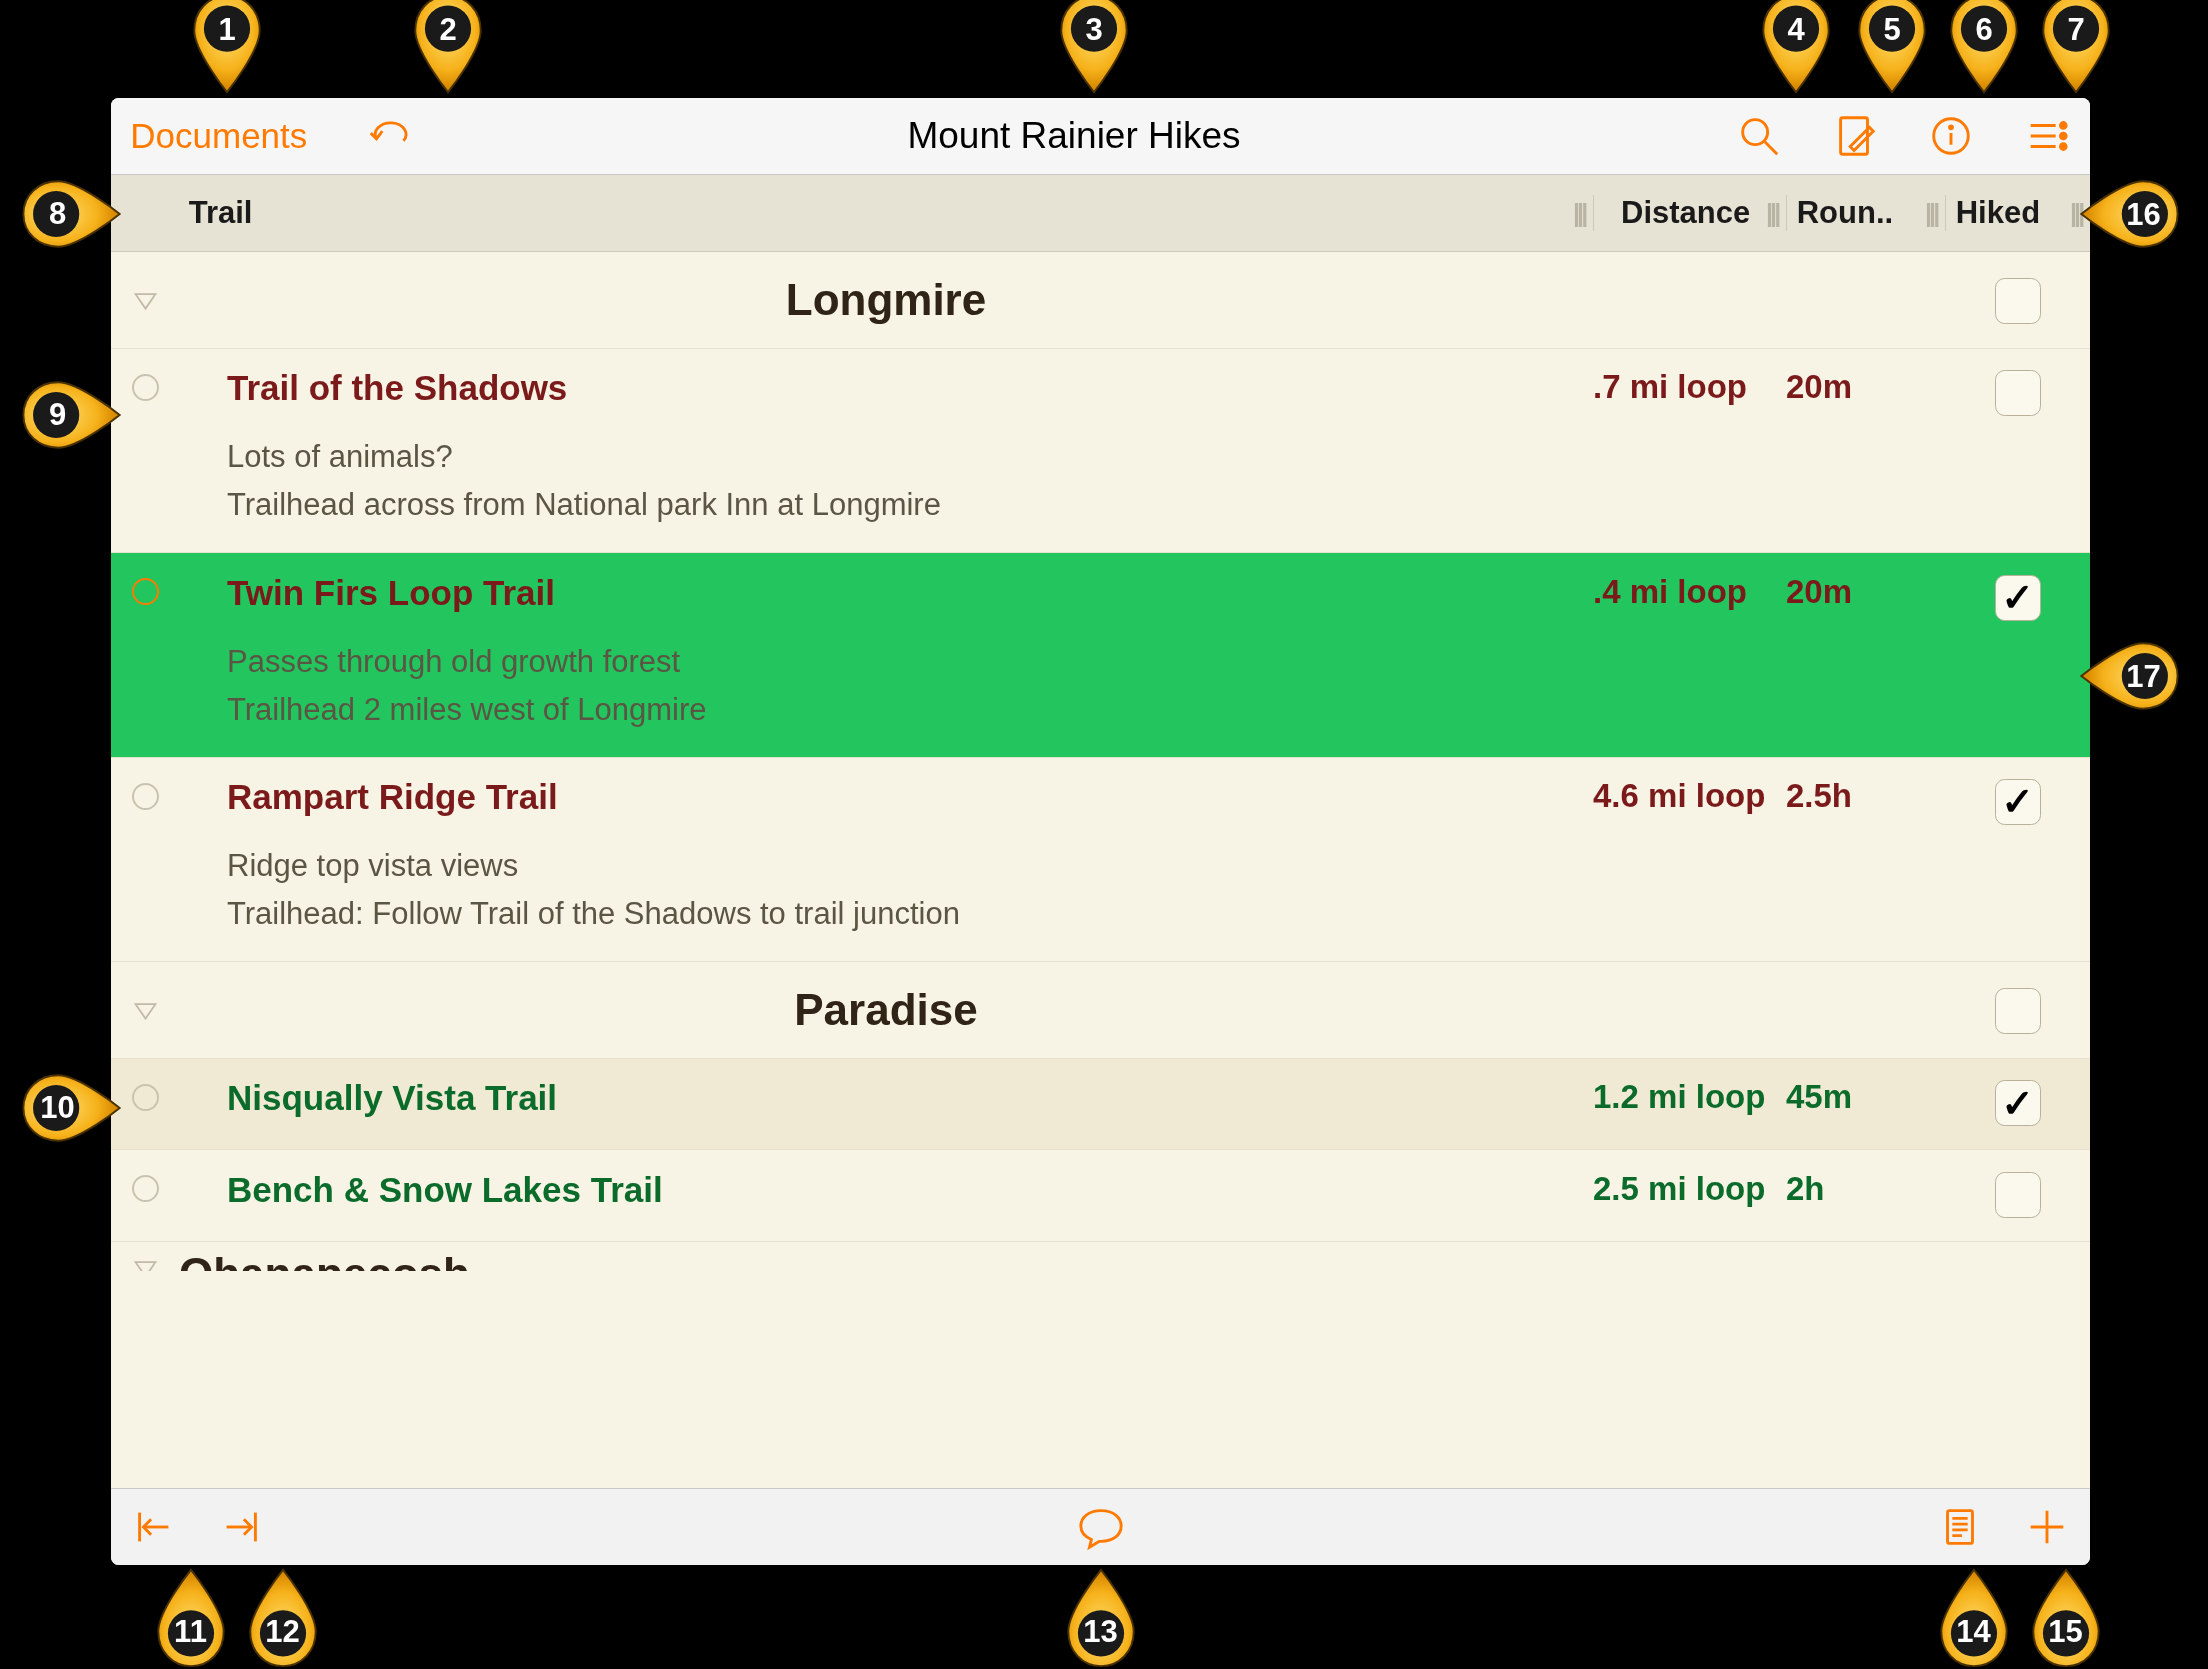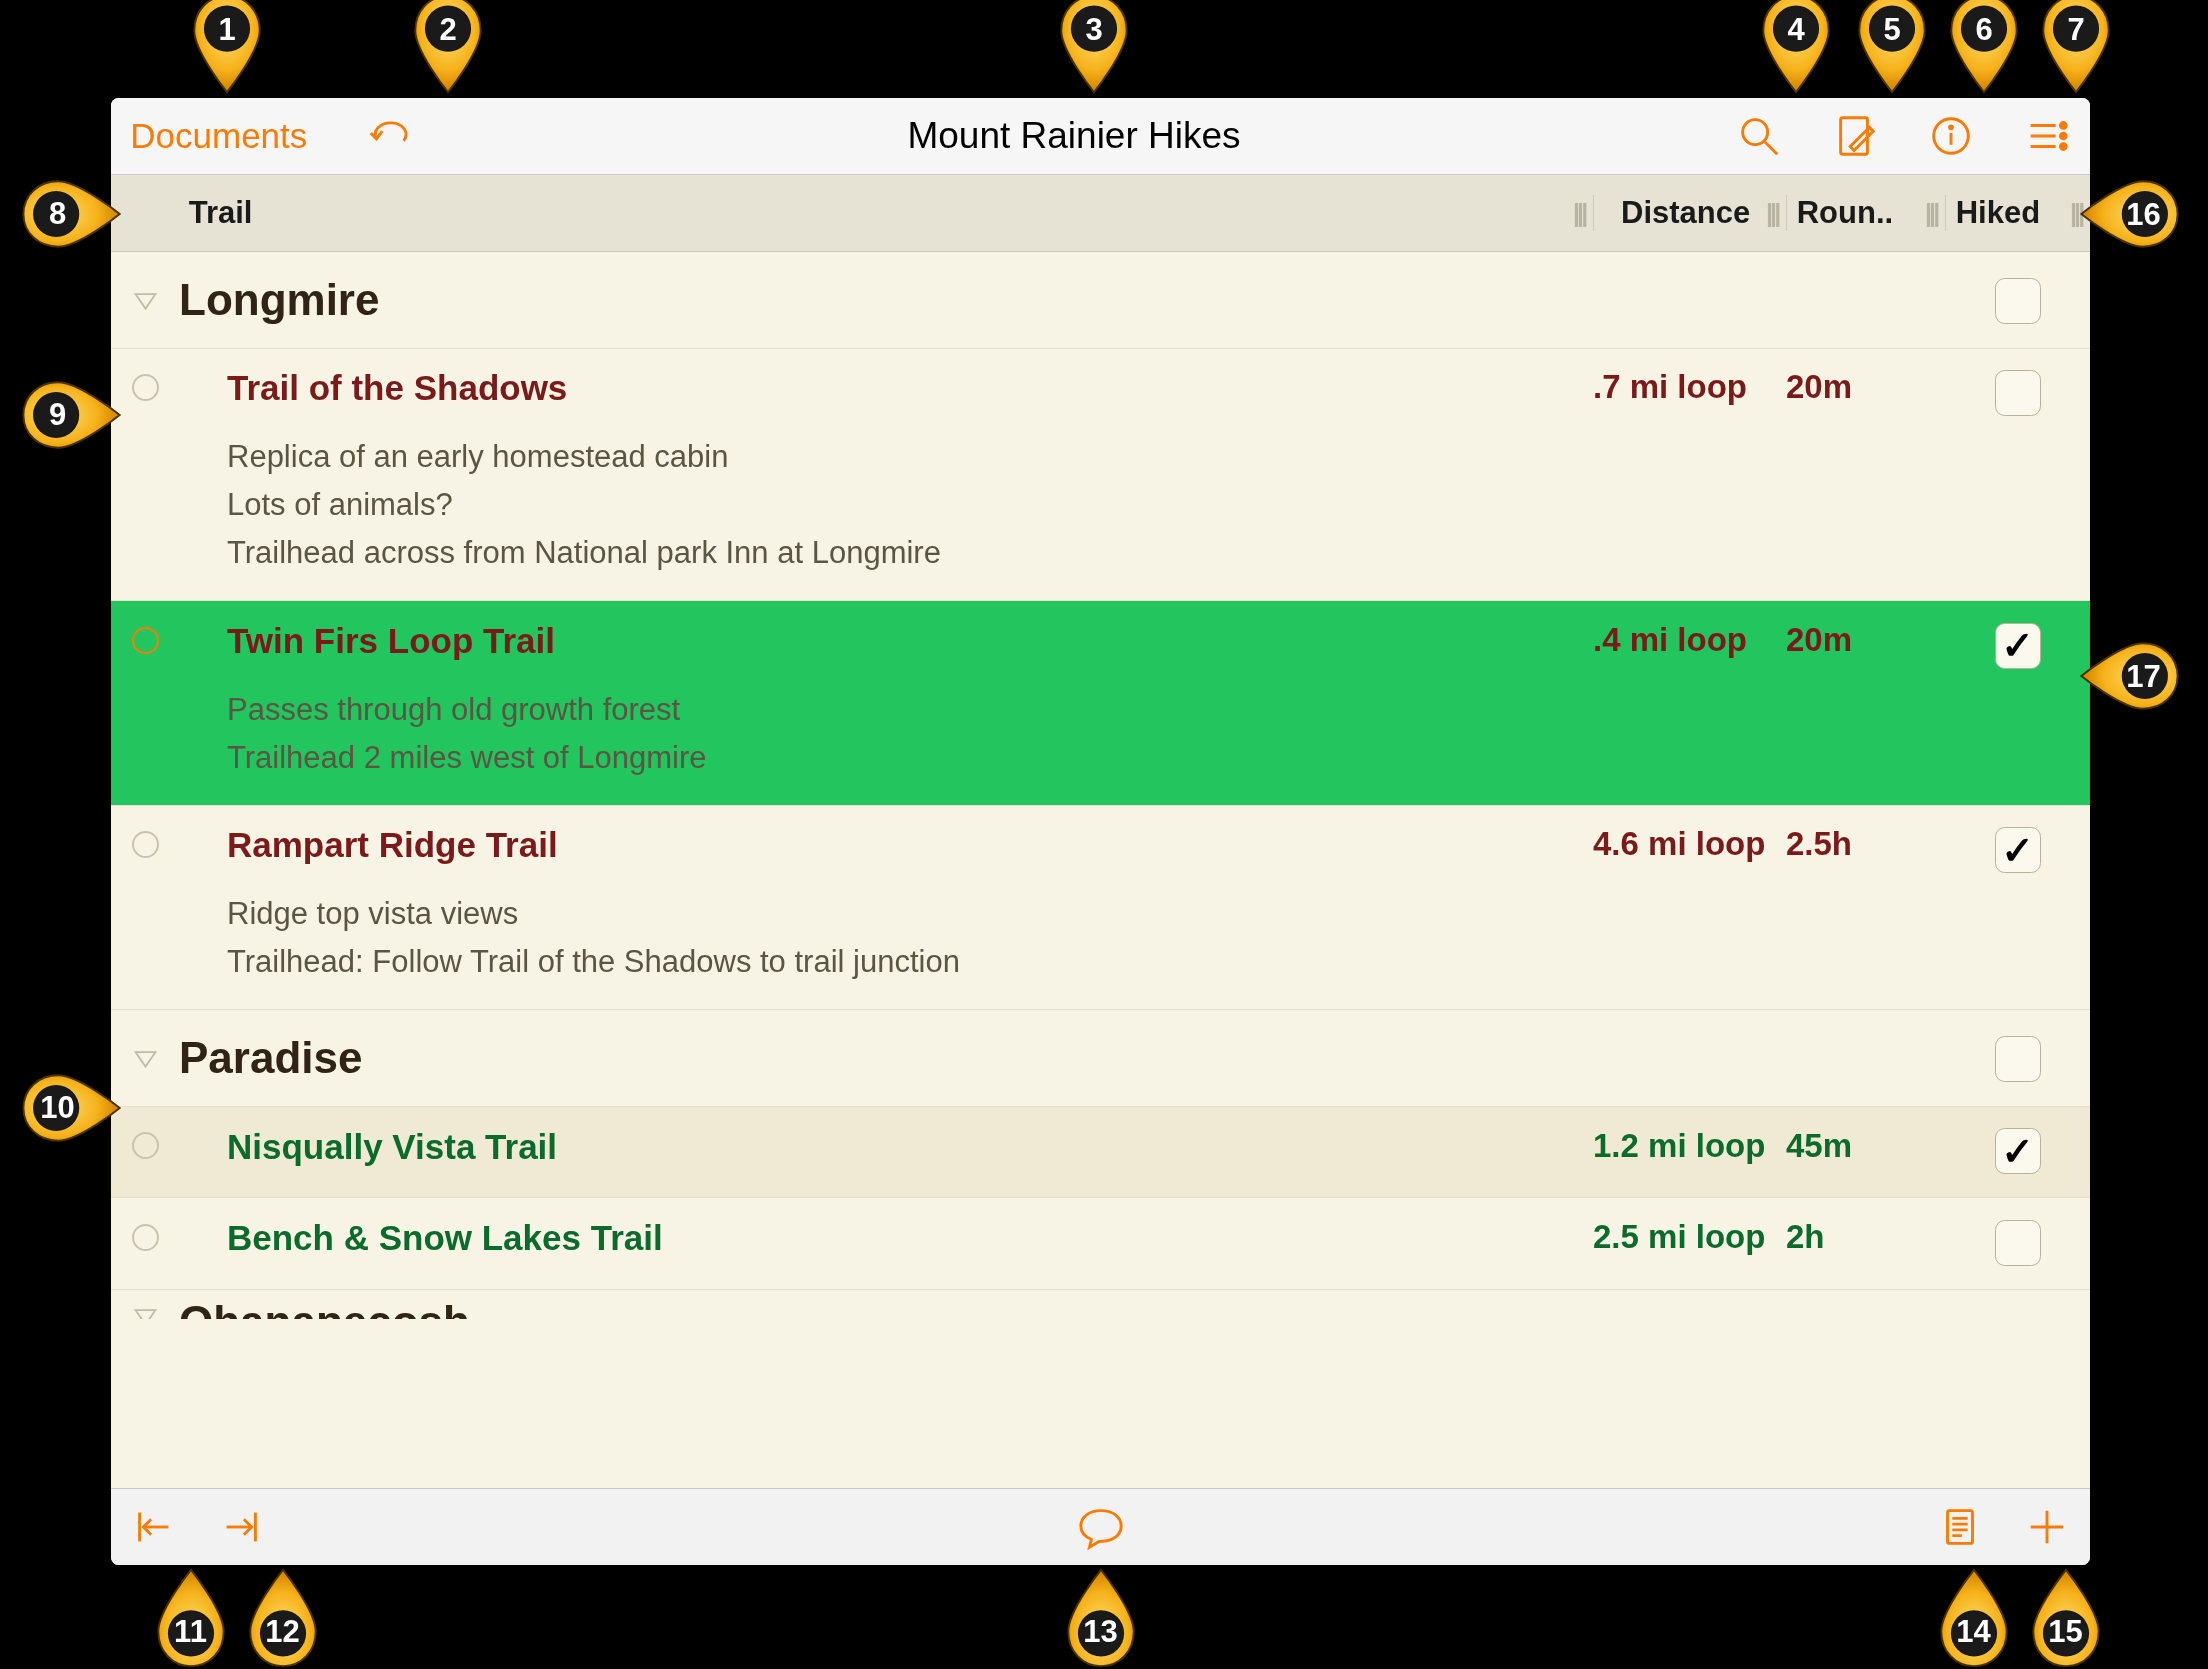--- a/index.html
+++ b/index.html
@@ -52,20 +52,21 @@
   .grip { margin-left:auto; margin-right:7.7px; color:#b8b4a3; letter-spacing:-2.9px; font-size:25px; }
 
   
   .list { flex: 1; overflow: hidden; }
   .section-row {
     display: flex; align-items: center;
     min-height: 97px;
     background: #f7f3e5;
     border-bottom: 1px solid #e6e1cf;
     padding: 1px 0;
+    text-align: center;
   }
   .section-row .disclosure { width:68px; display:flex; justify-content:center; color:#c0bba7; }
   .section-row .title { flex:1; font-size: 44px; font-weight:700; color:#2f2416; }
   .section-row .chkcell { width:145px; display:flex; justify-content:center; }
   .section-spacer { width: 193px; }
   .section-spacer2 { width: 159px; }
 
   .trail-row {
     display: flex;
     border-bottom: 1px solid #e6e1cf;
@@ -217,21 +218,20 @@
             <div class="checkbox"></div>
           </div>
   </div>
         <div class="trail-row">
       <div class="handle">
             <div class="status-circle "></div>
           </div>
       <div class="trailcell">
         <div class="trail-name red">Trail of the Shadows</div>
         <div class="notes">
-              <div>Replica of an early homestead cabin</div>
               <div>Lots of animals?</div>
               <div>Trailhead across from National park Inn at Longmire</div>
             </div>
       </div>
       <div class="distcell red">.7 mi loop</div>
       <div class="roundcell red">20m</div>
       <div class="chkcell">
             <div class="checkbox"></div>
           </div>
     </div>

